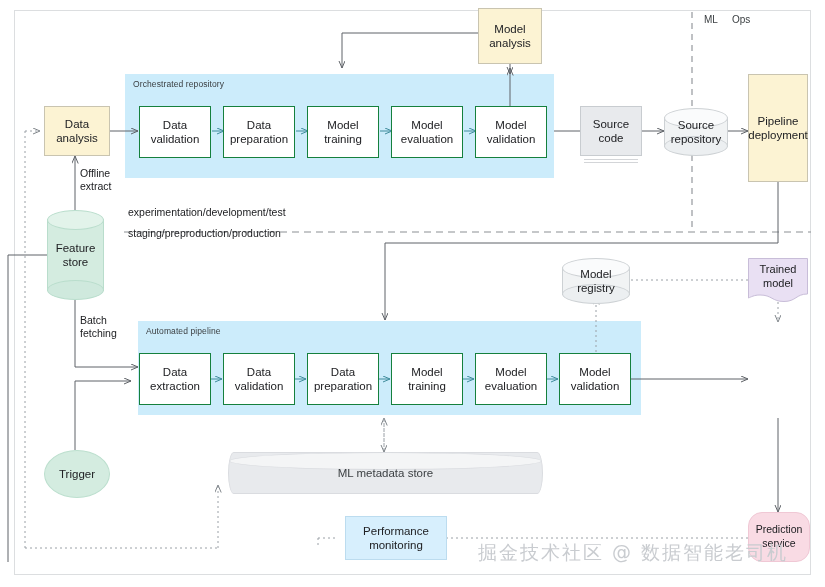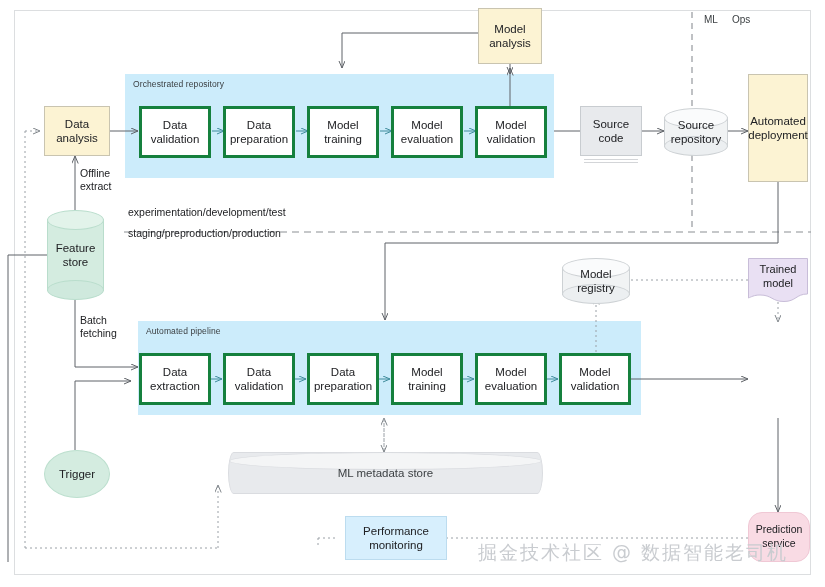--- a/index.html
+++ b/index.html
@@ -4,21 +4,21 @@
 <style>
   html,body{margin:0;padding:0;background:#fff;}
   body{font-family:"Liberation Sans","DejaVu Sans",sans-serif;}
   #canvas{position:relative;width:825px;height:587px;background:#ffffff;overflow:hidden;}
   svg#wires{position:absolute;left:0;top:0;width:825px;height:587px;pointer-events:none;}
 
   .node{position:absolute;box-sizing:border-box;display:flex;align-items:center;
         justify-content:center;text-align:center;line-height:1.25;color:#202124;}
 
   
-  .pbox{background:#ffffff;border:3px solid #15803d;font-size:11.5px;}
+  .pbox{background:#ffffff;border:1px solid #15803d;font-size:11.5px;}
   .ybox{background:#fcf3d3;border:1px solid #c9c4b0;font-size:11.5px;}
   .lbluebox{background:#d7effd;border:1px solid #bcdcef;font-size:11.5px;}
   .graybox{background:#e8eaed;border:1px solid #c8ccd0;font-size:11.5px;}
 
   
   .region{position:absolute;background:#ccecfb;box-sizing:border-box;}
   .region-label{position:absolute;font-size:8.5px;color:#3c4043;letter-spacing:.1px;}
 
   
   .cyl{position:absolute;box-sizing:border-box;}
@@ -197,21 +197,21 @@
     <div class="sheet" style="top:4px;"></div>
   </div>
 
   <div class="cyl cyl-gray" style="left:664px;top:108px;width:64px;height:48px;">
     <div class="body"></div>
     <div class="top"></div>
     <div class="bot"></div>
     <div class="txt">Source repository</div>
   </div>
 
-  <div class="node ybox" style="left:748px;top:74px;width:60px;height:108px;">Automated deployment</div>
+  <div class="node ybox" style="left:748px;top:74px;width:60px;height:108px;">Pipeline deployment</div>
 
   <div class="cyl cyl-green" style="left:47px;top:210px;width:57px;height:90px;">
     <div class="body"></div>
     <div class="top"></div>
     <div class="bot"></div>
     <div class="txt">Feature store</div>
   </div>
 
   <div class="edge-label" style="left:80px;top:314px;">
     <div>Batch</div>

